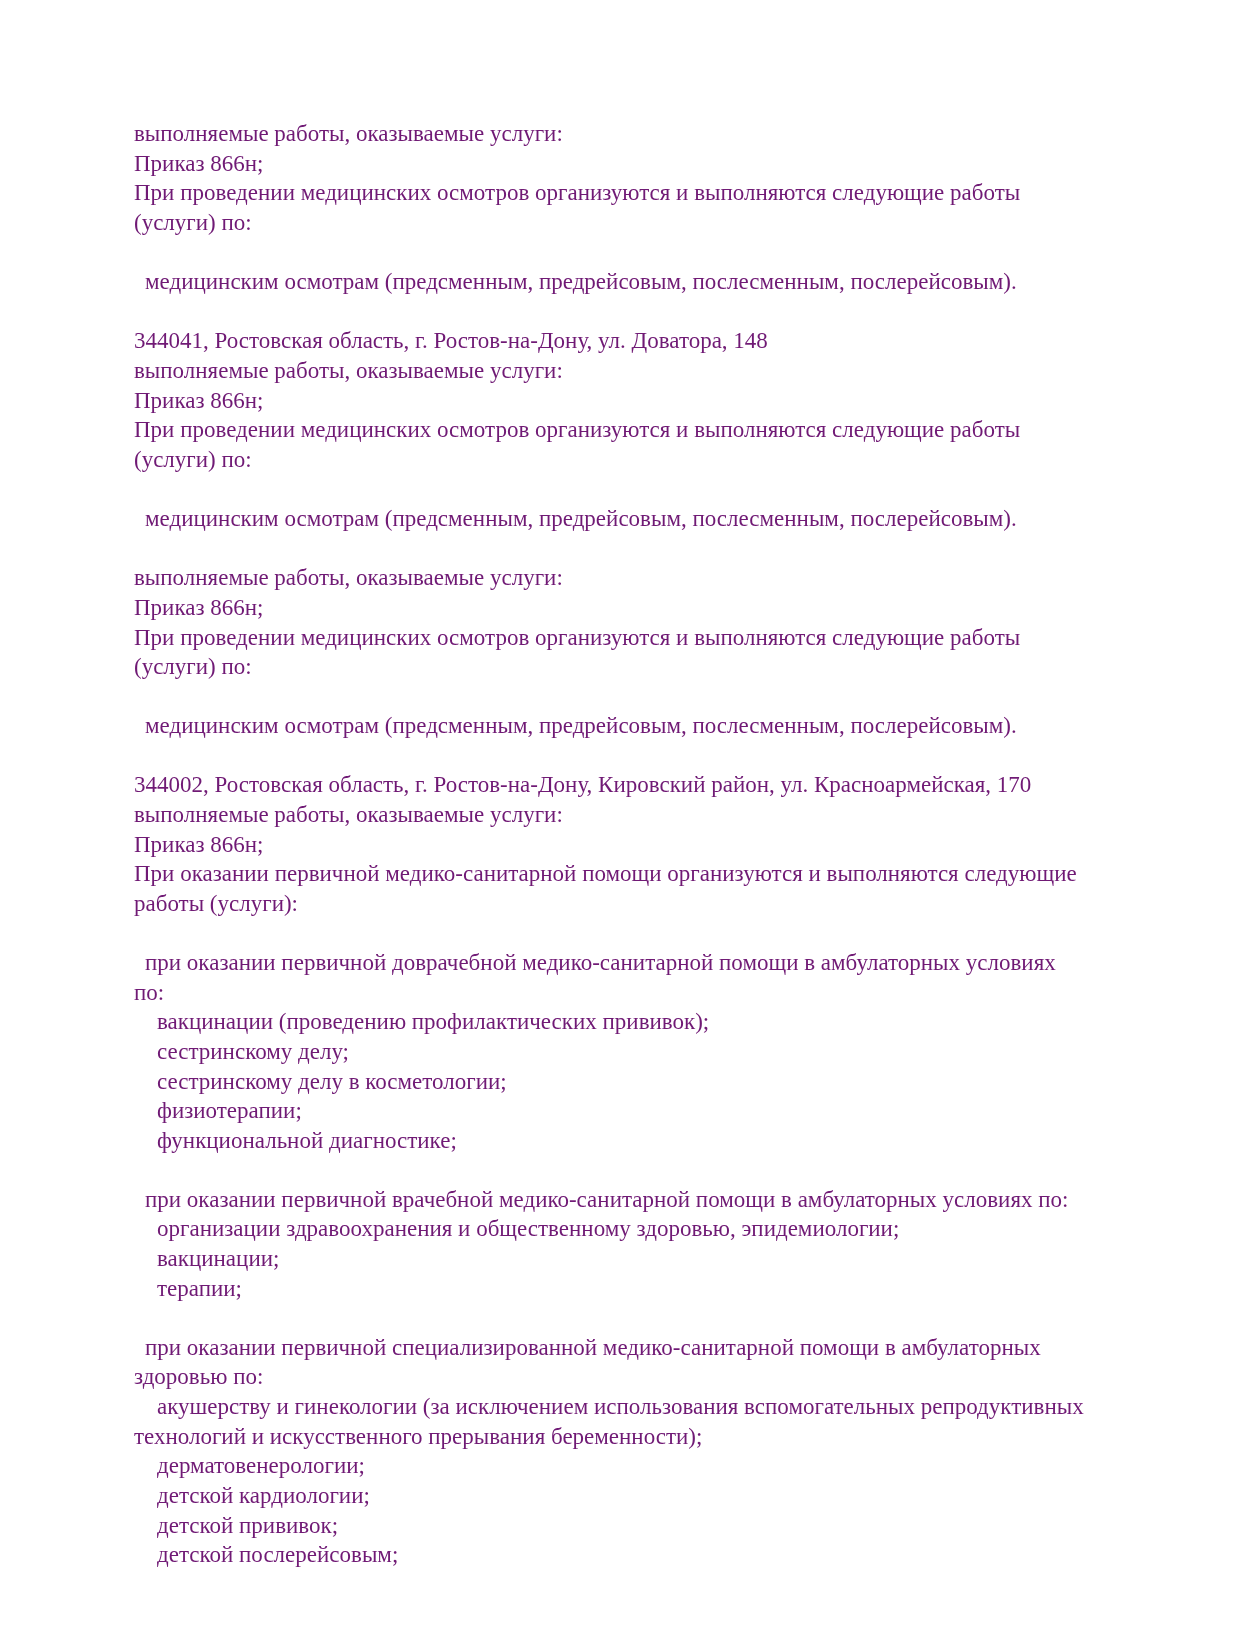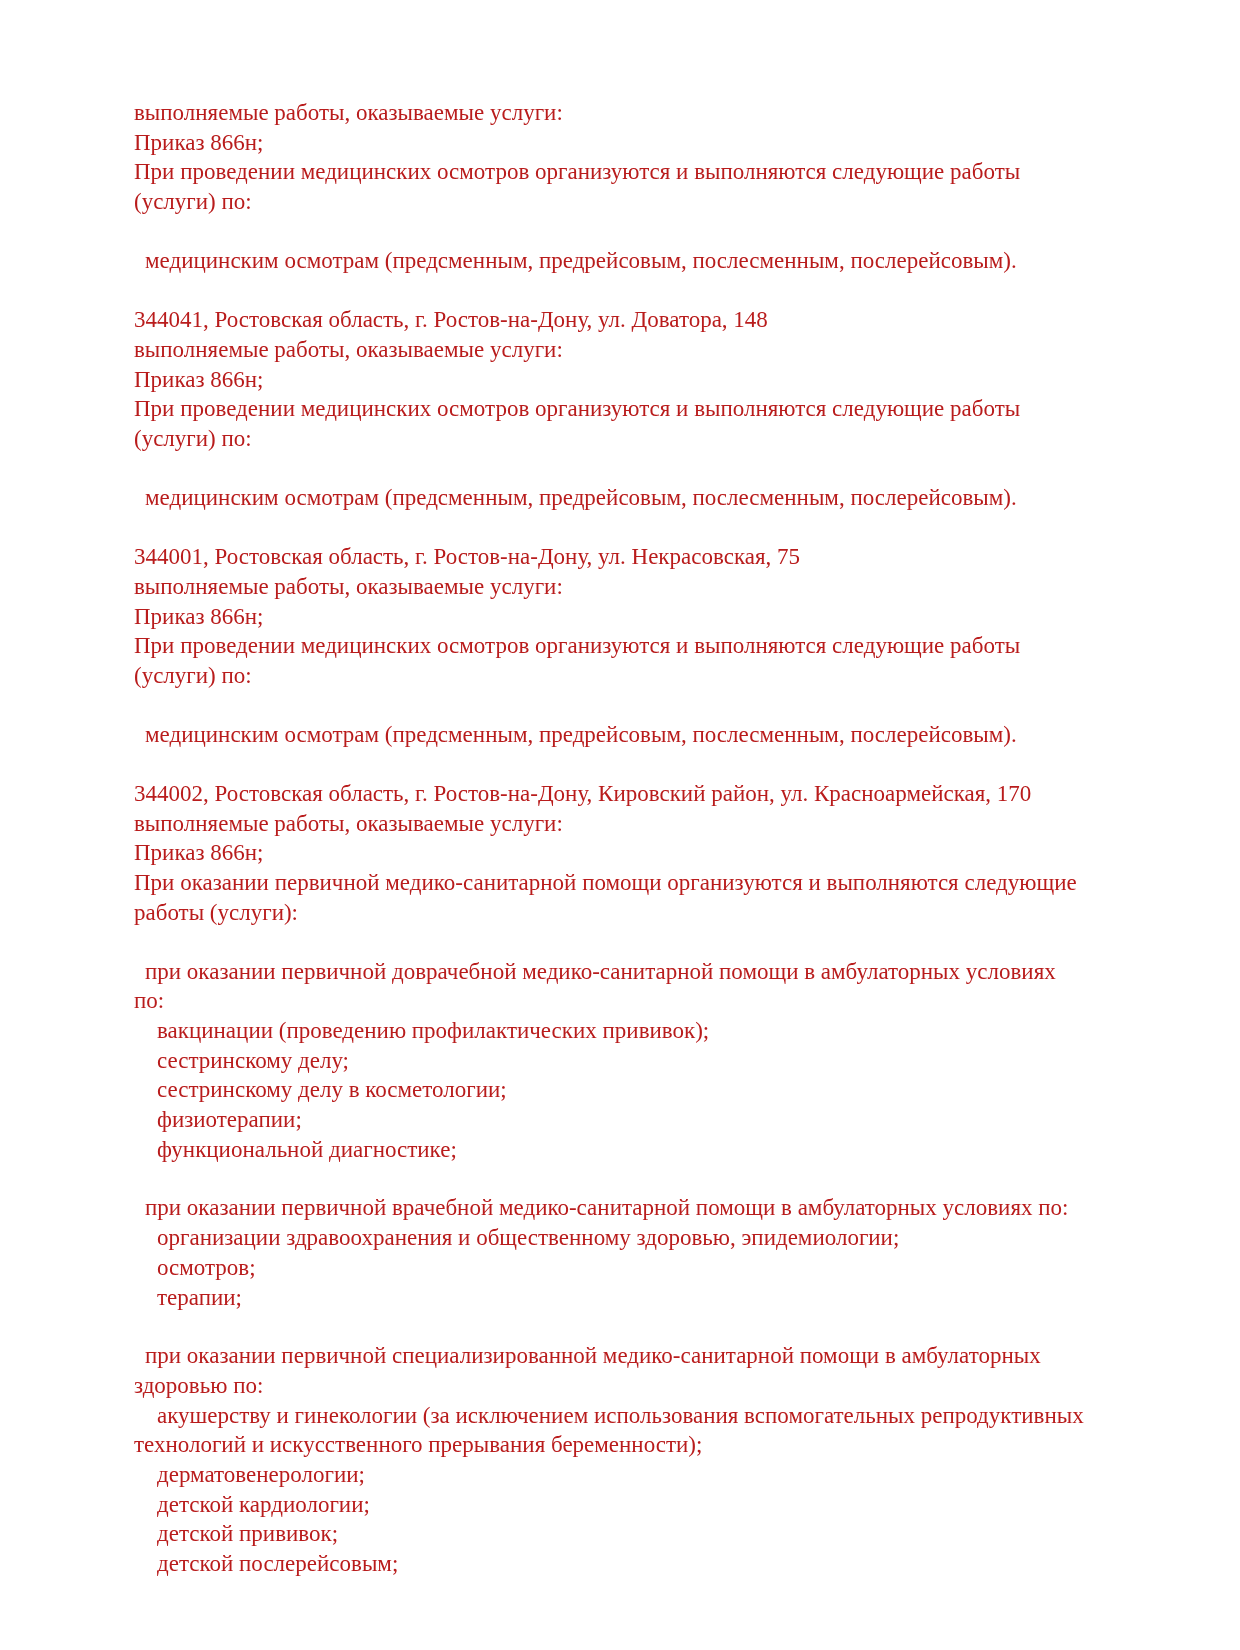--- a/index.html
+++ b/index.html
@@ -10,23 +10,23 @@
   .page {
     position: relative;
     width: 1240px;
     height: 1650px;
     background: #ffffff;
     overflow: hidden;
   }
   .text-area {
     position: absolute;
     left: 134px;
-    top: 98px;
+    top: 119px;
     width: 996px;
-    color: #b91c1c;
+    color: #701a75;
     font-family: "Liberation Serif", "DejaVu Serif", serif;
     font-size: 23px;
     line-height: 29.7px;
   }
   .block + .block {
     margin-top: 29.7px; 
     font-family: Liberation Serif, serif;
   }
   .line {
     white-space: nowrap; 
@@ -49,21 +49,20 @@
       </div>
       <div class="block">
         <div class="line indent-0">344041, Ростовская область, г. Ростов-на-Дону, ул. Доватора, 148</div>
         <div class="line indent-0">выполняемые работы, оказываемые услуги:</div>
         <div class="line indent-0">Приказ 866н;</div>
         <div class="line indent-0">При проведении медицинских осмотров организуются и выполняются следующие работы</div>
         <div class="line indent-0">(услуги) по:</div>
         <div class="line indent-1">медицинским осмотрам (предсменным, предрейсовым, послесменным, послерейсовым).</div>
       </div>
       <div class="block">
-        <div class="line indent-0">344001, Ростовская область, г. Ростов-на-Дону, ул. Некрасовская, 75</div>
         <div class="line indent-0">выполняемые работы, оказываемые услуги:</div>
         <div class="line indent-0">Приказ 866н;</div>
         <div class="line indent-0">При проведении медицинских осмотров организуются и выполняются следующие работы</div>
         <div class="line indent-0">(услуги) по:</div>
         <div class="line indent-1">медицинским осмотрам (предсменным, предрейсовым, послесменным, послерейсовым).</div>
       </div>
       <div class="block">
         <div class="line indent-0">344002, Ростовская область, г. Ростов-на-Дону, Кировский район, ул. Красноармейская, 170</div>
         <div class="line indent-0">выполняемые работы, оказываемые услуги:</div>
         <div class="line indent-0">Приказ 866н;</div>
@@ -71,21 +70,21 @@
         <div class="line indent-0">работы (услуги):</div>
         <div class="line indent-1">при оказании первичной доврачебной медико-санитарной помощи в амбулаторных условиях</div>
         <div class="line indent-0">по:</div>
         <div class="line indent-2">вакцинации (проведению профилактических прививок);</div>
         <div class="line indent-2">сестринскому делу;</div>
         <div class="line indent-2">сестринскому делу в косметологии;</div>
         <div class="line indent-2">физиотерапии;</div>
         <div class="line indent-2">функциональной диагностике;</div>
         <div class="line indent-1">при оказании первичной врачебной медико-санитарной помощи в амбулаторных условиях по:</div>
         <div class="line indent-2">организации здравоохранения и общественному здоровью, эпидемиологии;</div>
-        <div class="line indent-2">осмотров;</div>
+        <div class="line indent-2">вакцинации;</div>
         <div class="line indent-2">терапии;</div>
         <div class="line indent-1">при оказании первичной специализированной медико-санитарной помощи в амбулаторных</div>
         <div class="line indent-0">здоровью по:</div>
         <div class="line indent-2">акушерству и гинекологии (за исключением использования вспомогательных репродуктивных</div>
         <div class="line indent-0">технологий и искусственного прерывания беременности);</div>
         <div class="line indent-2">дерматовенерологии;</div>
         <div class="line indent-2">детской кардиологии;</div>
         <div class="line indent-2">детской прививок;</div>
         <div class="line indent-2">детской послерейсовым;</div>
       </div>

